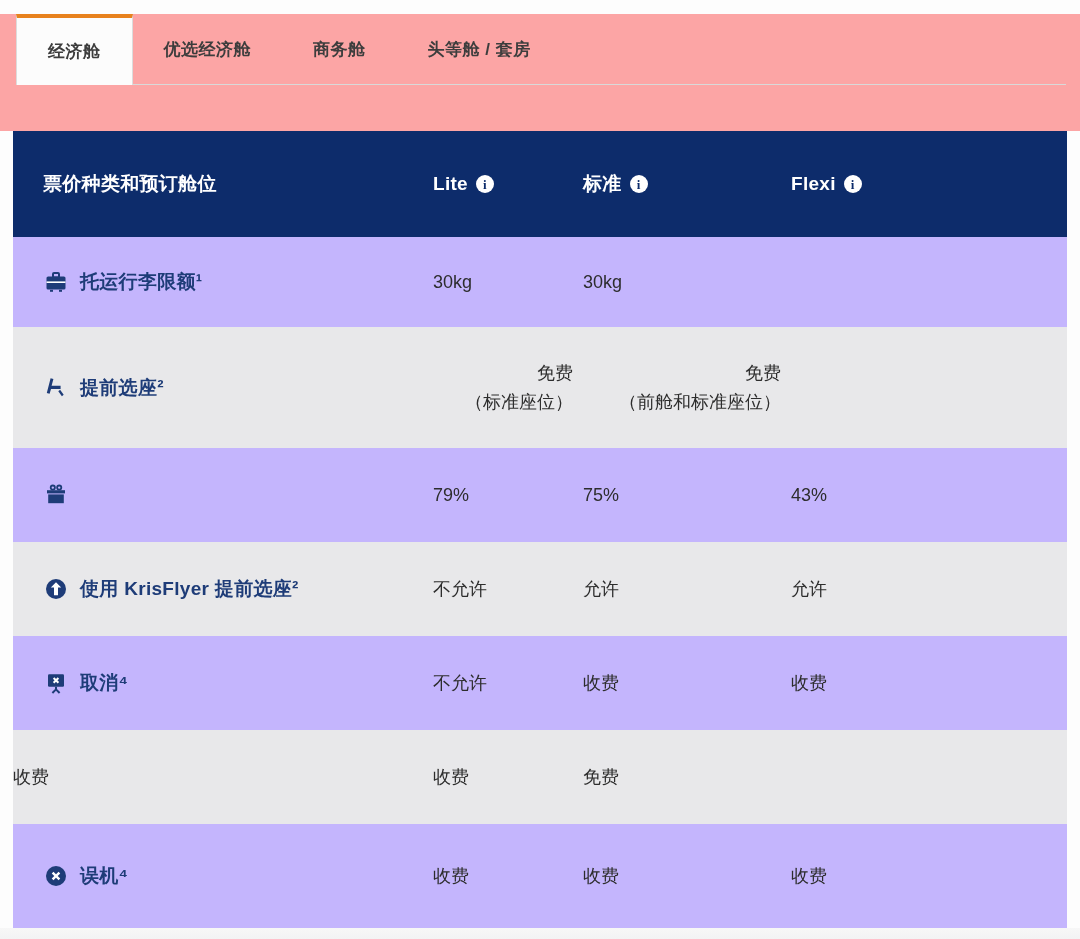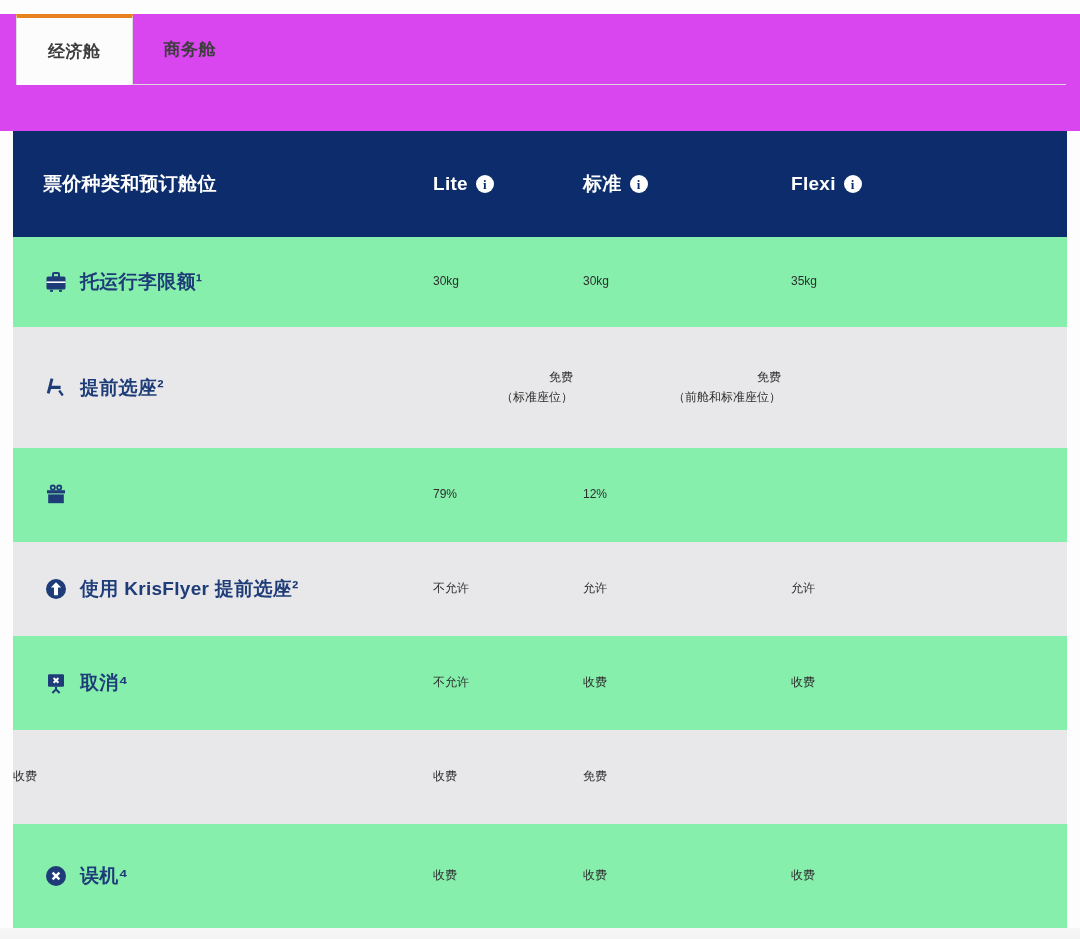--- a/index.html
+++ b/index.html
@@ -12,21 +12,21 @@
   *{margin:0;padding:0;box-sizing:border-box;}
   html,body{width:1080px;height:939px;}
   body{
     font-family:"Liberation Sans","DejaVu Sans",sans-serif;
     background:#fdfdfd;
     overflow:hidden;
   }
   
   .top-band{
     height:117px;
-    background:#d946ef;
+    background:#fca5a5;
   }
   .tabs{
     display:flex;
     align-items:stretch;
     margin:14px 14px 0 16px;
     height:71px;
     border-bottom:1px solid #d9d9d9;
   }
   .tab{
     display:flex;
@@ -86,40 +86,40 @@
     font-size:13px;
     font-weight:800;
     display:inline-flex;
     align-items:center;
     justify-content:center;
     line-height:1;
     cursor:pointer;
     font-family:"Liberation Serif","DejaVu Serif",serif;
   }
   .row{
-    background:#86efac;
+    background:#c4b5fd;
     min-height:94px;
   }
   .row.alt{background:var(--row-alt);}
   .row .feature{
     font-size:19px;
     font-weight:700;
     color:var(--label-navy);
     letter-spacing:.3px;
   }
   .row .icon{
     width:26px;height:26px;
     flex:0 0 26px;
     display:inline-flex;
     align-items:center;
     justify-content:center;
   }
   .row .icon svg{width:24px;height:24px;display:block;}
   .value{
-    font-size:12px;
+    font-size:18px;
     color:var(--text);
     white-space:pre-line;
     line-height:1.6;
     padding-right:10px;
   }
   .row-baggage{min-height:90px;}
   .row-seat{min-height:121px;text-align:right;}
   .row-noshow{min-height:104px;}
   
   .footer-strip{
@@ -129,21 +129,27 @@
 </style>
 </head>
 <body>
 
 <div class="top-band">
   <div class="tabs">
     <div class="tab active">
       <span>经济舱</span>
     </div>
     <div class="tab">
+      <span>优选经济舱</span>
+    </div>
+    <div class="tab">
       <span>商务舱</span>
+    </div>
+    <div class="tab">
+      <span>头等舱 / 套房</span>
     </div>
   </div>
 </div>
 
 <div class="fare-table">
 
   <div class="trow thead">
     <div class="cell label-cell">票价种类和预订舱位</div>
     <div class="cell">
       <span>Lite</span>
@@ -167,21 +173,20 @@
           <rect x="2.5" y="6.5" width="19" height="13" rx="1.6" fill="#1e3c78"></rect>
           <line x1="2.5" y1="12.2" x2="21.5" y2="12.2" stroke="#ffffff" stroke-width="1.6"></line>
           <rect x="6" y="19.8" width="3" height="2" fill="#1e3c78"></rect>
           <rect x="15" y="19.8" width="3" height="2" fill="#1e3c78"></rect>
         </svg>
       </span>
       <span>托运行李限额¹</span>
     </div>
     <div class="value">30kg</div>
     <div class="value">30kg</div>
-    <div class="value">35kg</div>
   </div>
 
   <div class="trow row alt row-seat">
     <div class="label-cell feature">
       <span class="icon">
         <svg viewBox="0 0 24 24">
           <path d="M6.6 2.2 L9.4 3.1 L7.6 9.7 L16.6 9.7 L16.6 13 L7 13 L5.6 17.8 L2.8 17 L6.6 2.2 Z" fill="#1e3c78"></path>
           <path d="M15.2 14.5 L18.8 19.5" stroke="#1e3c78" stroke-width="2.2" fill="none"></path>
         </svg>
       </span>
@@ -198,21 +203,22 @@
       <span class="icon">
         <svg viewBox="0 0 24 24">
           <circle cx="8.8" cy="4.6" r="2.1" fill="none" stroke="#1e3c78" stroke-width="1.8"></circle>
           <circle cx="15.2" cy="4.6" r="2.1" fill="none" stroke="#1e3c78" stroke-width="1.8"></circle>
           <rect x="3" y="7.2" width="18" height="3.2" fill="#1e3c78"></rect>
           <rect x="4.2" y="11.4" width="15.6" height="8.8" fill="#1e3c78"></rect>
         </svg>
       </span>
     </div>
     <div class="value">79%</div>
-    <div class="value">12%</div>
+    <div class="value">75%</div>
+    <div class="value">43%</div>
   </div>
 
   <div class="trow row alt">
     <div class="label-cell feature">
       <span class="icon">
         <svg viewBox="0 0 24 24">
           <circle cx="12" cy="12" r="10" fill="#1e3c78"></circle>
           <path d="M12 5.3 L17.2 10.5 L14 10.5 L14 18.2 L10 18.2 L10 10.5 L6.8 10.5 Z" fill="#ffffff"></path>
         </svg>
       </span>

